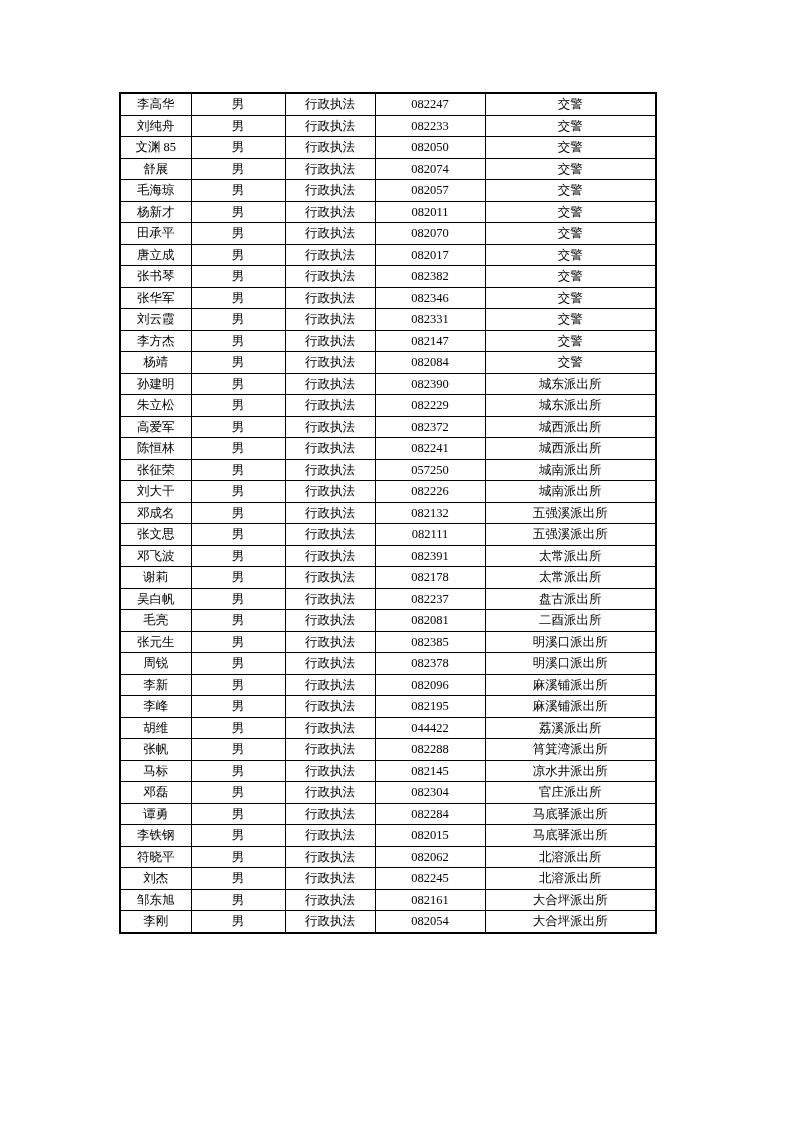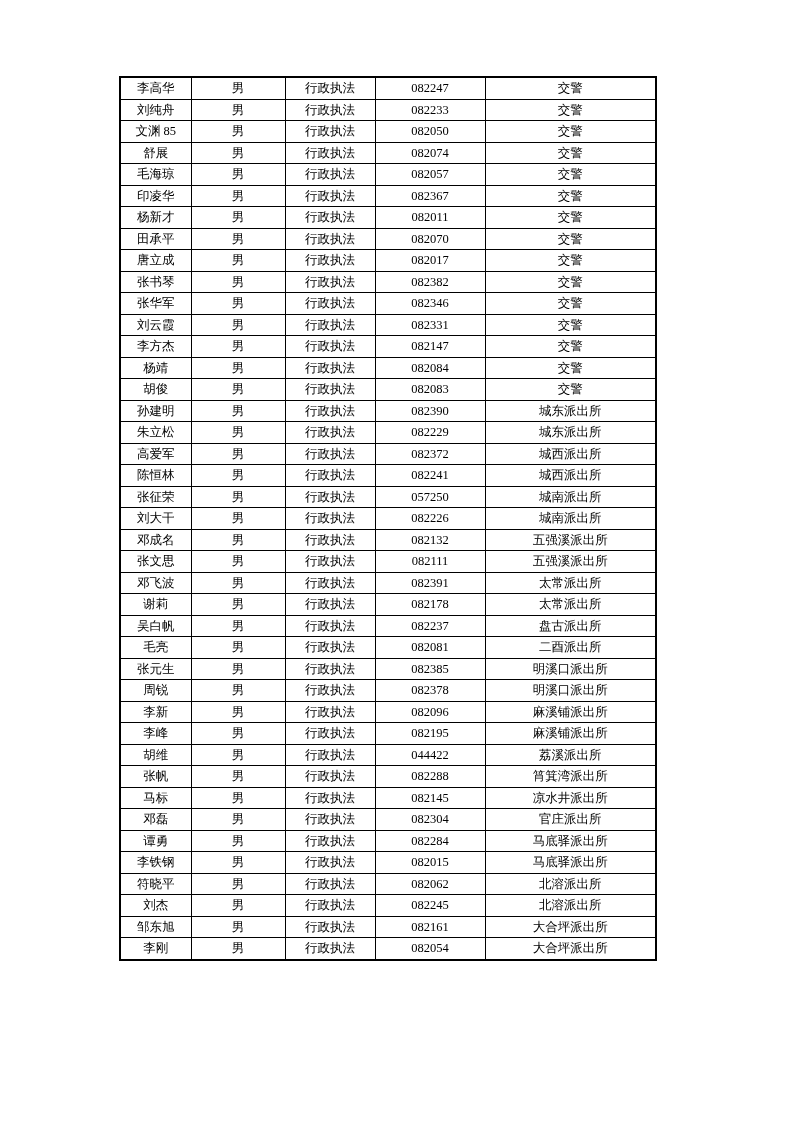--- a/index.html
+++ b/index.html
@@ -19,21 +19,21 @@
     position: absolute;
     left: 0;
     top: 0;
     width: 793px;
     height: 1122px;
     background: #ffffff;
   }
   table.roster {
     position: absolute;
     left: 119px;
-    top: 76px;
+    top: 92px;
     width: 536px;
     border-collapse: collapse;
     table-layout: fixed;
     border: 2px solid #000000;
   }
   table.roster td {
     border: 1px solid #000000;
     height: 20.5px;
     padding: 0 2px;
     text-align: center;
@@ -93,27 +93,20 @@
           <td>交警</td>
         </tr>
         <tr>
           <td>毛海琼</td>
           <td>男</td>
           <td>行政执法</td>
           <td>082057</td>
           <td>交警</td>
         </tr>
         <tr>
-          <td>印凌华</td>
-          <td>男</td>
-          <td>行政执法</td>
-          <td>082367</td>
-          <td>交警</td>
-        </tr>
-        <tr>
           <td>杨新才</td>
           <td>男</td>
           <td>行政执法</td>
           <td>082011</td>
           <td>交警</td>
         </tr>
         <tr>
           <td>田承平</td>
           <td>男</td>
           <td>行政执法</td>
@@ -153,27 +146,20 @@
           <td>男</td>
           <td>行政执法</td>
           <td>082147</td>
           <td>交警</td>
         </tr>
         <tr>
           <td>杨靖</td>
           <td>男</td>
           <td>行政执法</td>
           <td>082084</td>
-          <td>交警</td>
-        </tr>
-        <tr>
-          <td>胡俊</td>
-          <td>男</td>
-          <td>行政执法</td>
-          <td>082083</td>
           <td>交警</td>
         </tr>
         <tr>
           <td>孙建明</td>
           <td>男</td>
           <td>行政执法</td>
           <td>082390</td>
           <td>城东派出所</td>
         </tr>
         <tr>

